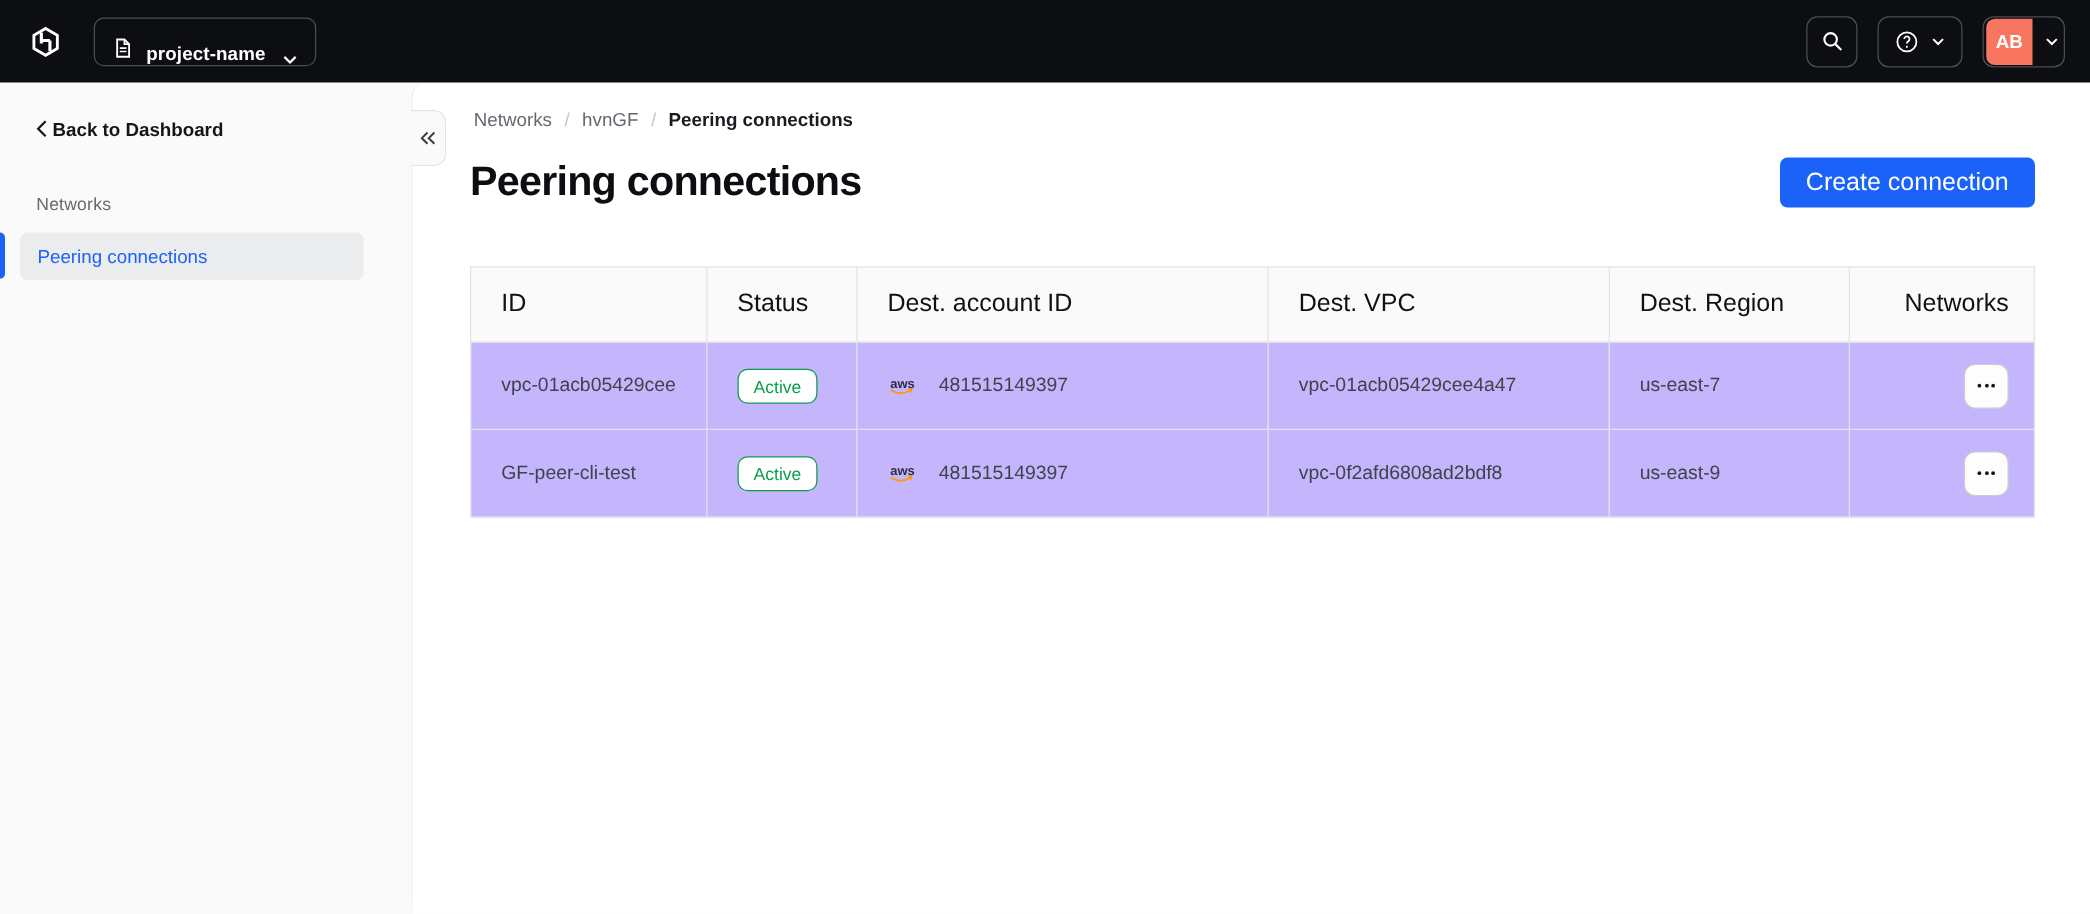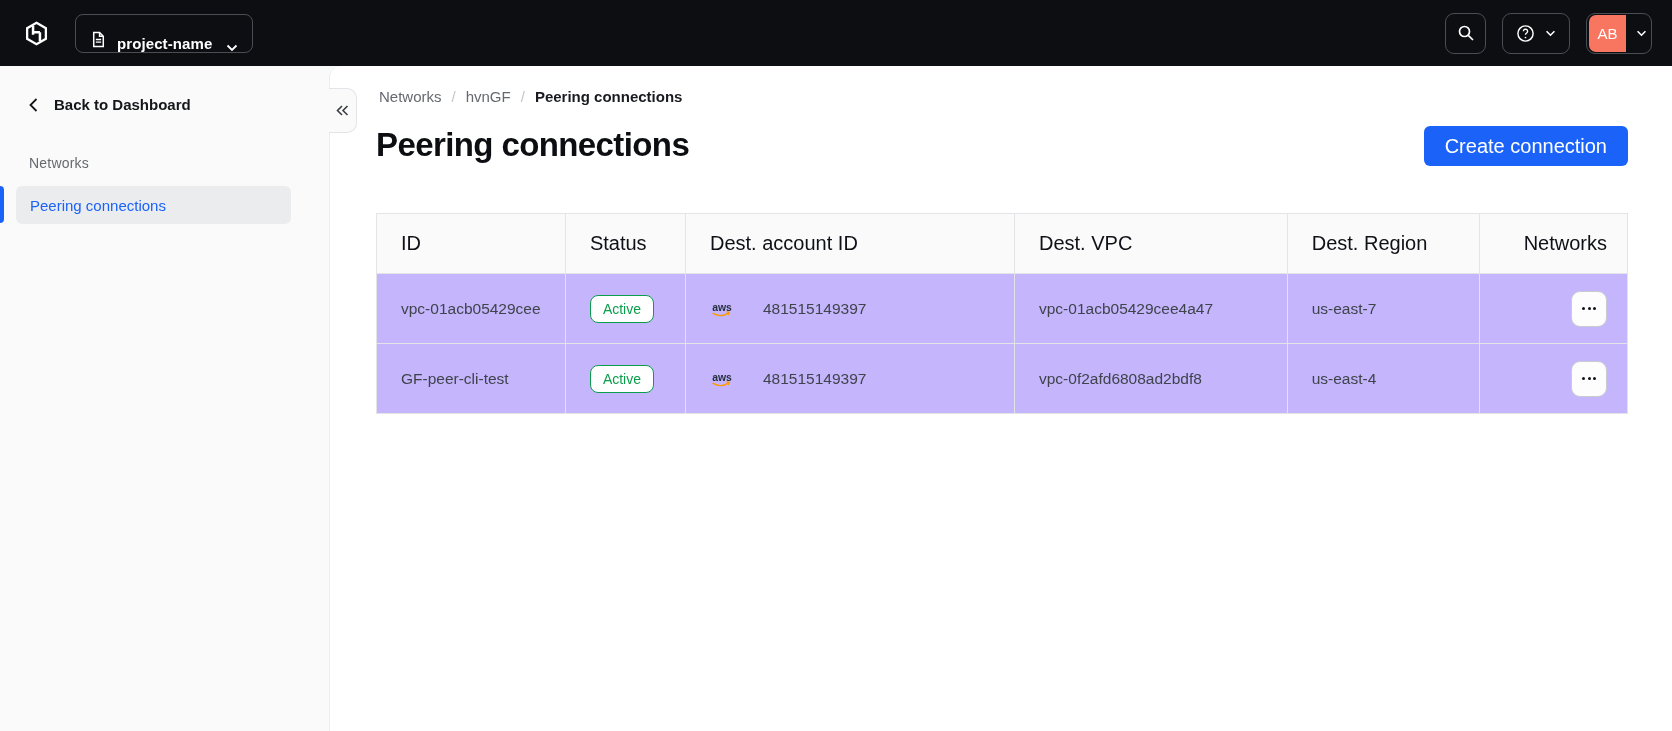--- a/index.html
+++ b/index.html
@@ -26,26 +26,26 @@
   .proj-btn{display:flex;align-items:flex-end;gap:10px;margin-left:26px;height:39px;padding:0 14px;
     border:1px solid #4a4d54;border-radius:8px;color:#fff;cursor:pointer;}
   .proj-btn .label{font-size:15px;font-weight:600;letter-spacing:.1px;}
   .topbar-right{margin-left:auto;display:flex;align-items:center;gap:16px;}
   .tb-btn{display:flex;align-items:center;justify-content:center;height:41px;
     border:1px solid #4a4d54;border-radius:9px;cursor:pointer;color:#fff;}
   .tb-search{width:41px;}
   .tb-help{width:68px;gap:10px;}
   .tb-avatar{width:66px;gap:8px;padding:2px;justify-content:flex-start;}
   .avatar-box{width:37px;height:37px;background:var(--avatar);border-radius:7px 0 0 7px;
-    display:flex;align-items:center;justify-content:center;color:#fff;font-size:15px;font-weight:400;}
+    display:flex;align-items:center;justify-content:center;color:#fff;font-size:15px;font-weight:700;}
   .tb-avatar svg{margin-left:2px;}
 
   
   .sidebar{position:absolute;left:0;top:66px;width:329px;bottom:0;background:var(--sidebar-bg);z-index:10;}
-  .back-row{display:flex;align-items:center;gap:16px;padding:30px 0 0 29px;cursor:pointer;}
+  .back-row{display:flex;align-items:flex-start;gap:4px;padding:30px 0 0 29px;cursor:pointer;}
   .back-row .lbl{font-size:15px;font-weight:600;color:#14161a;}
   .side-section{margin:42px 0 0 29px;font-size:14px;font-weight:500;color:var(--txt-gray);letter-spacing:.2px;}
   .side-item{position:relative;margin:15px 38px 0 16px;height:38px;background:#ebecee;border-radius:6px;
     display:flex;align-items:center;padding-left:14px;cursor:pointer;}
   .side-item .lbl{font-size:15px;font-weight:500;color:var(--accent);}
   .active-bar{position:absolute;left:0;top:120px;width:4px;height:37px;background:var(--accent);
     border-radius:0 4px 4px 0;z-index:12;}
 
   
   .main{position:absolute;left:329px;top:66px;right:0;bottom:0;background:#fff;
@@ -68,21 +68,21 @@
   
   table{width:100%;margin-top:47px;border-collapse:collapse;table-layout:fixed;}
   th,td{border:1px solid var(--border);}
   thead th{height:60px;background:var(--sidebar-bg);text-align:left;padding:0 0 0 24px;
     font-size:20px;font-weight:400;color:var(--txt-dark);}
   tbody td{height:70px;padding:0 0 0 24px;font-size:15.5px;color:var(--txt-body);background:#c4b5fd;}
   th.col-settings, td.col-settings{text-align:right;padding:0 20px 0 0;}
 
   .badge{display:inline-flex;align-items:center;height:28px;padding:0 12px;border:1.5px solid var(--green);
     border-radius:8px;color:var(--green);font-size:14px;font-weight:500;background:#fff;}
-  .acct-cell{display:flex;align-items:flex-end;gap:26px;}
+  .acct-cell{display:flex;align-items:center;gap:14px;}
   .menu-btn{width:36px;height:36px;border:1px solid #c9cbd1;border-radius:9px;background:#fdfdfd;
     display:inline-flex;align-items:center;justify-content:center;gap:2.5px;cursor:pointer;}
   .menu-btn .dot{width:3px;height:3px;border-radius:50%;background:#101217;display:inline-block;}
 </style>
 </head>
 <body>
 
 <div class="topbar">
   <div class="logo-btn">
     <svg width="25" height="25" viewBox="0 0 24 24" fill="none" stroke="#fff" stroke-width="2.2">
@@ -221,21 +221,21 @@
       <span class="acct-cell">
         <svg width="27" height="17" viewBox="0 0 28 18">
           <text x="2" y="11" font-size="11" font-weight="bold" fill="#252f3e" font-family="Liberation Sans, DejaVu Sans, sans-serif">aws</text>
           <path d="M3 13.2 Q 11.5 18 19.5 12.6" fill="none" stroke="#ff9900" stroke-width="1.5" stroke-linecap="round"></path>
           <path d="M17.6 11.6 l2.6.4 -1 2.4" fill="none" stroke="#ff9900" stroke-width="1.3" stroke-linecap="round" stroke-linejoin="round"></path>
         </svg>
         <span>481515149397</span>
       </span>
     </td>
     <td>vpc-0f2afd6808ad2bdf8</td>
-    <td>us-east-4</td>
+    <td>us-east-9</td>
     <td class="col-settings">
       <button class="menu-btn">
         <span class="dot"></span>
               <span class="dot"></span>
               <span class="dot"></span>
       </button>
     </td>
   </tr>
 </tbody>
   </table>

